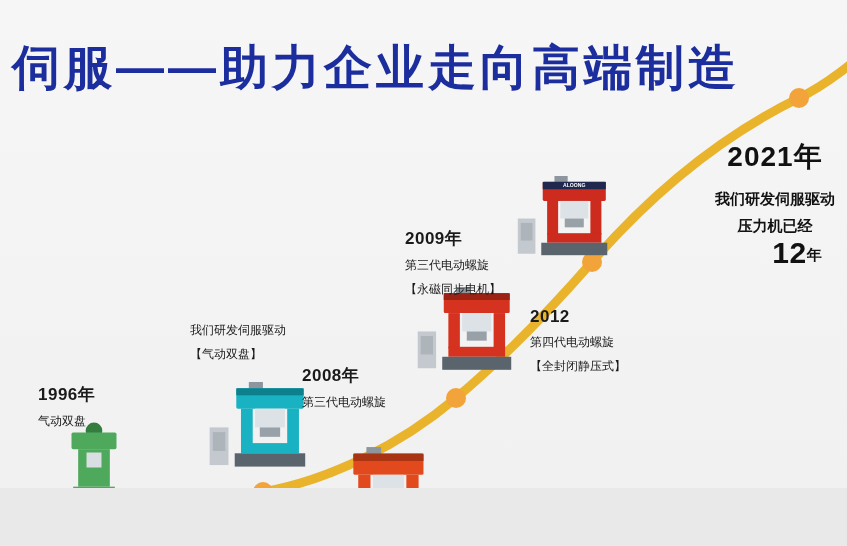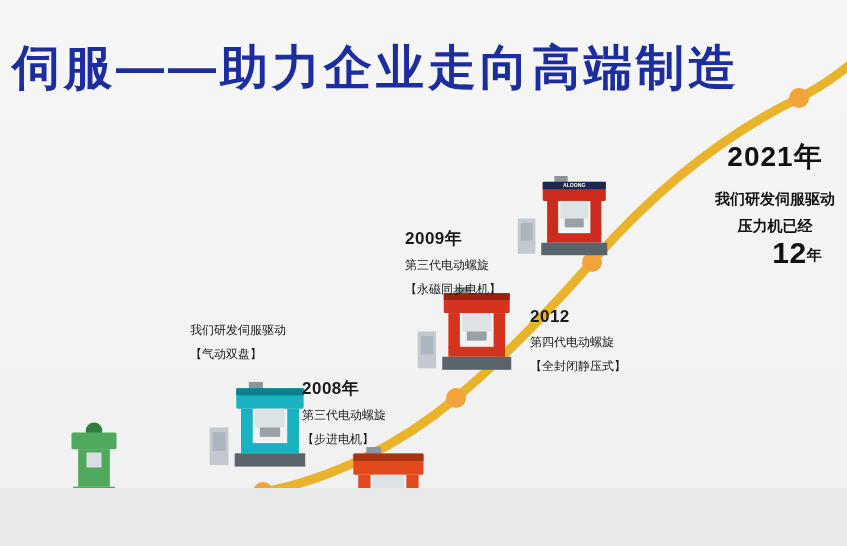--- a/index.html
+++ b/index.html
@@ -54,21 +54,21 @@
     position: absolute;
     z-index: 2;
   }
 
   .l1996 { left: 38px;  top: 383px; width: 112px; }
   .m1996 { left: 48px;  top: 420px; width: 92px;  height: 100px; }
 
   .l2007 { left: 190px; top: 322px; width: 135px; }
   .m2007 { left: 208px; top: 382px; width: 102px; height: 94px; }
 
-  .l2008 { left: 302px; top: 377px; width: 132px; }
+  .l2008 { left: 302px; top: 364px; width: 132px; }
   .m2008 { left: 324px; top: 447px; width: 106px; height: 98px; }
 
   .l2009 { left: 405px; top: 227px; width: 135px; }
   .m2009 { left: 416px; top: 287px; width: 100px; height: 92px; }
 
   .l2012 { left: 530px; top: 307px; width: 135px; }
   .m2012 { left: 516px; top: 176px; width: 96px;  height: 88px; }
 
   .finale {
     position: absolute;
@@ -110,20 +110,24 @@
     <path d="M -40 558 C 5 546 45 532 88 521 C 145 510 205 502 263 492 C 330 480 400 445 456 398 C 505 357 550 310 592 262 C 640 207 707 143 799 98 C 830 83 856 60 882 38" fill="none" stroke-width="9" stroke-linecap="round" stroke-linejoin="round" stroke="#e9b42c"></path>
     <circle cx="88" cy="521" r="10" fill="#f2a339"></circle>
     <circle cx="263" cy="492" r="10" fill="#f2a339"></circle>
     <circle cx="456" cy="398" r="10" fill="#f2a339"></circle>
     <circle cx="592" cy="262" r="10" fill="#f2a339"></circle>
     <circle cx="799" cy="98" r="10" fill="#f2a339"></circle>
   </svg>
 
   <h1 class="title">伺服——助力企业走向高端制造</h1>
 
+  <div class="label l1996">
+    <div class="year">1996年</div>
+    <div class="line">气动双盘</div>
+  </div>
   <svg class="machine m1996" viewBox="0 0 110 120">
     <circle cx="55" cy="13" r="10" fill="#357c3f"></circle>
     <rect x="28" y="15" width="54" height="20" rx="2" fill="#4fa95d"></rect>
     <rect x="36" y="35" width="38" height="45" fill="#4fa95d"></rect>
     <rect x="46" y="39" width="18" height="18" fill="#d9dee2"></rect>
     <rect x="30" y="80" width="50" height="12" fill="#4fa95d"></rect>
     <rect x="20" y="92" width="70" height="16" fill="#357c3f"></rect>
   </svg>
 
   <div class="label l2007">
@@ -140,21 +144,20 @@
     <rect x="101" y="34" width="15" height="46" fill="#19b2c3"></rect>
     <rect x="60" y="34" width="38" height="24" fill="#dde2e6"></rect>
     <rect x="66" y="58" width="26" height="12" fill="#99a1a8"></rect>
     <rect x="42" y="78" width="74" height="13" fill="#19b2c3"></rect>
     <rect x="34" y="91" width="90" height="17" fill="#5a646c"></rect>
   </svg>
 
   <div class="label l2008">
     <div class="year">2008年</div>
     <div class="line">第三代电动螺旋</div>
-    <div class="line">【步进电机】</div>
   </div>
   <svg class="machine m2008" viewBox="0 0 130 120">
     <rect x="2" y="58" width="24" height="48" fill="#c3c9ce"></rect>
     <rect x="6" y="64" width="16" height="24" fill="#adb4ba"></rect>
     <rect x="52" y="0" width="18" height="9" fill="#8d969d"></rect>
     <rect x="36" y="8" width="86" height="26" rx="2" fill="#e24a1e"></rect>
     <rect x="36" y="8" width="86" height="9" fill="#a93413"></rect>
     <rect x="42" y="34" width="15" height="46" fill="#e24a1e"></rect>
     <rect x="101" y="34" width="15" height="46" fill="#e24a1e"></rect>
     <rect x="60" y="34" width="38" height="24" fill="#dde2e6"></rect>

